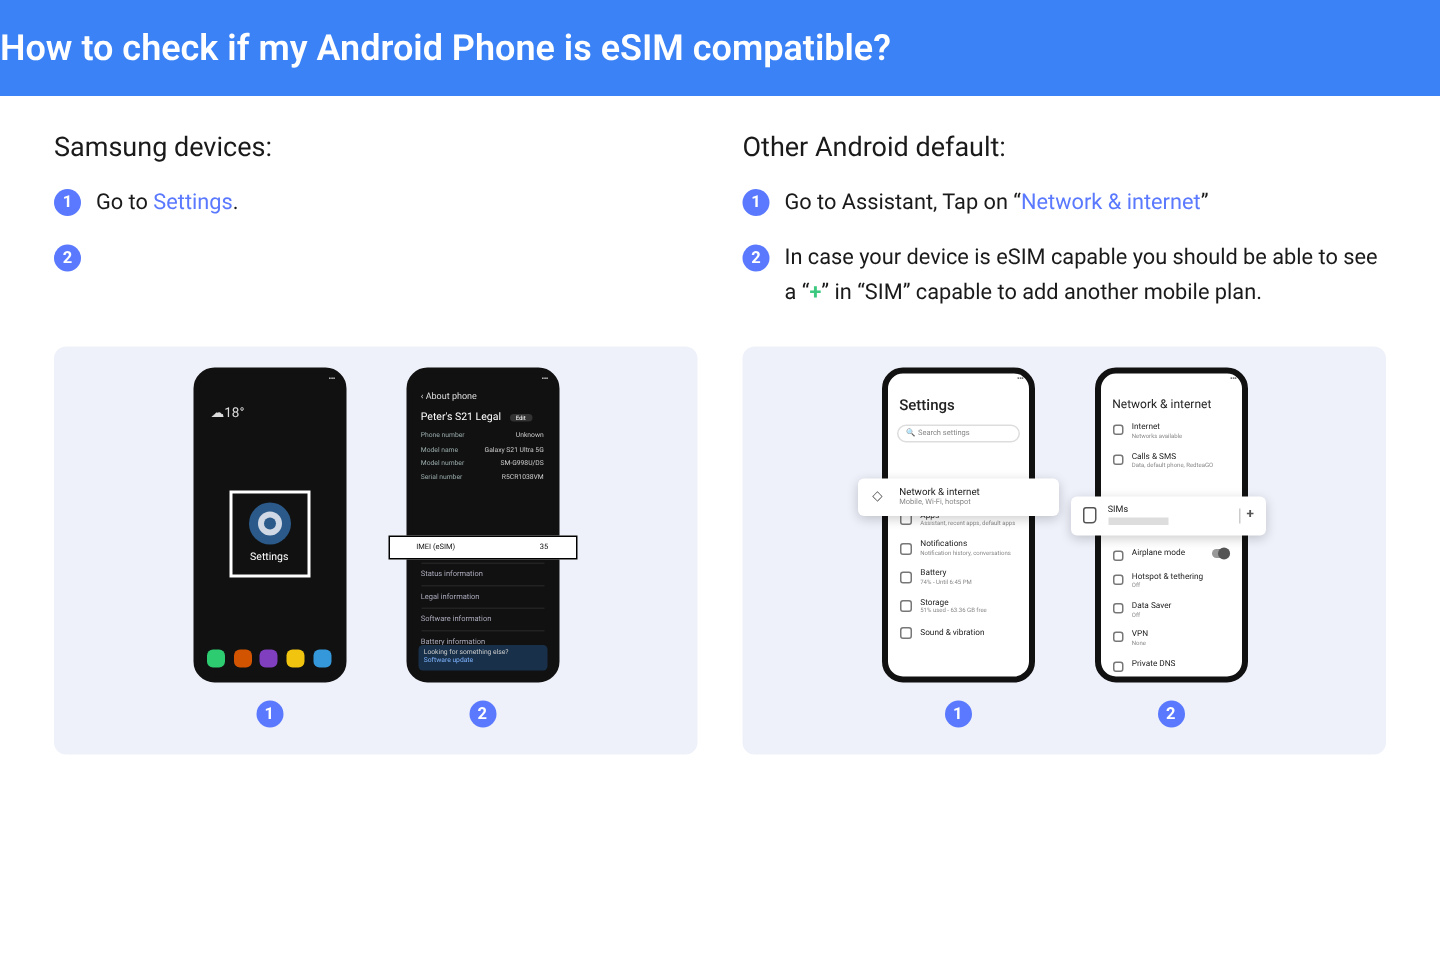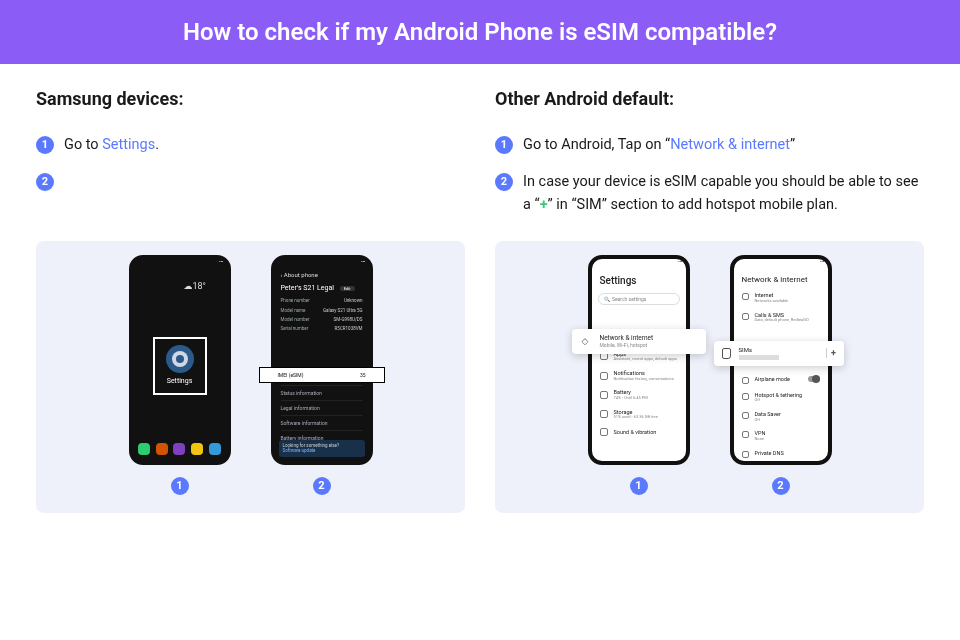--- a/index.html
+++ b/index.html
@@ -5,37 +5,37 @@
   * { box-sizing: border-box; margin: 0; padding: 0; }
   body {
     font-family: -apple-system, BlinkMacSystemFont, "Segoe UI", Roboto, Arial, sans-serif;
     background: #fff;
     color: #1a1a1a;
     width: 960px;
     height: 640px;
     overflow: hidden;
   }
   .banner {
-    background: #8b5cf6;
+    background: #3b82f6;
     color: #fff;
-    text-align: center;
+    text-align: left;
     padding: 18px 0;
     font-size: 24px;
     font-weight: 600;
   }
   .columns {
     display: flex;
     gap: 30px;
     padding: 24px 36px 0 36px;
   }
   .col { flex: 1; }
   .col h2 {
     font-size: 18px;
-    font-weight: 700;
-    margin-bottom: 24px;
+    font-weight: 400;
+    margin-bottom: 14px;
   }
   .step {
     display: flex;
     align-items: flex-start;
     gap: 10px;
     margin-bottom: 14px;
     font-size: 14.5px;
     line-height: 1.6;
   }
   .bullet {
@@ -112,21 +112,21 @@
     justify-content: center;
   }
 
   
   .samsung-home {
     background: radial-gradient(circle at 60% 45%, #6e1a1a 0%, #200808 70%);
   }
   .home-weather {
     position: absolute;
     top: 22px; left: 8px;
-    color: #ddd; font-size: 7px; margin-left: 43px;
+    color: #ddd; font-size: 7px;
   }
   .home-icon-box {
     position: absolute;
     top: 78px; left: 50%;
     transform: translateX(-50%);
     width: 54px; height: 58px;
     border: 2px solid #fff;
     display: flex;
     flex-direction: column;
     align-items: center;
@@ -337,30 +337,30 @@
     </div>
   </div>
 
   <div class="col">
     <h2>Other Android default:</h2>
 
     <div class="step">
       <div class="bullet">1</div>
       <div class="step-body">
         <p>
-          <span>Go to Android, Tap on “</span><span class="link">Network &amp; internet</span><span>”</span>
+          <span>Go to Assistant, Tap on “</span><span class="link">Network &amp; internet</span><span>”</span>
         </p>
       </div>
     </div>
 
     <div class="step">
       <div class="bullet">2</div>
       <div class="step-body">
         <p>
-          <span>In case your device is eSIM capable you should be able to see a “</span><span class="plus">+</span><span>” in “SIM” section to add hotspot mobile plan.</span>
+          <span>In case your device is eSIM capable you should be able to see a “</span><span class="plus">+</span><span>” in “SIM” capable to add another mobile plan.</span>
         </p>
       </div>
     </div>
   </div>
 </div>
 
 <div class="gallery-row">
 
   <div class="gallery">
 

